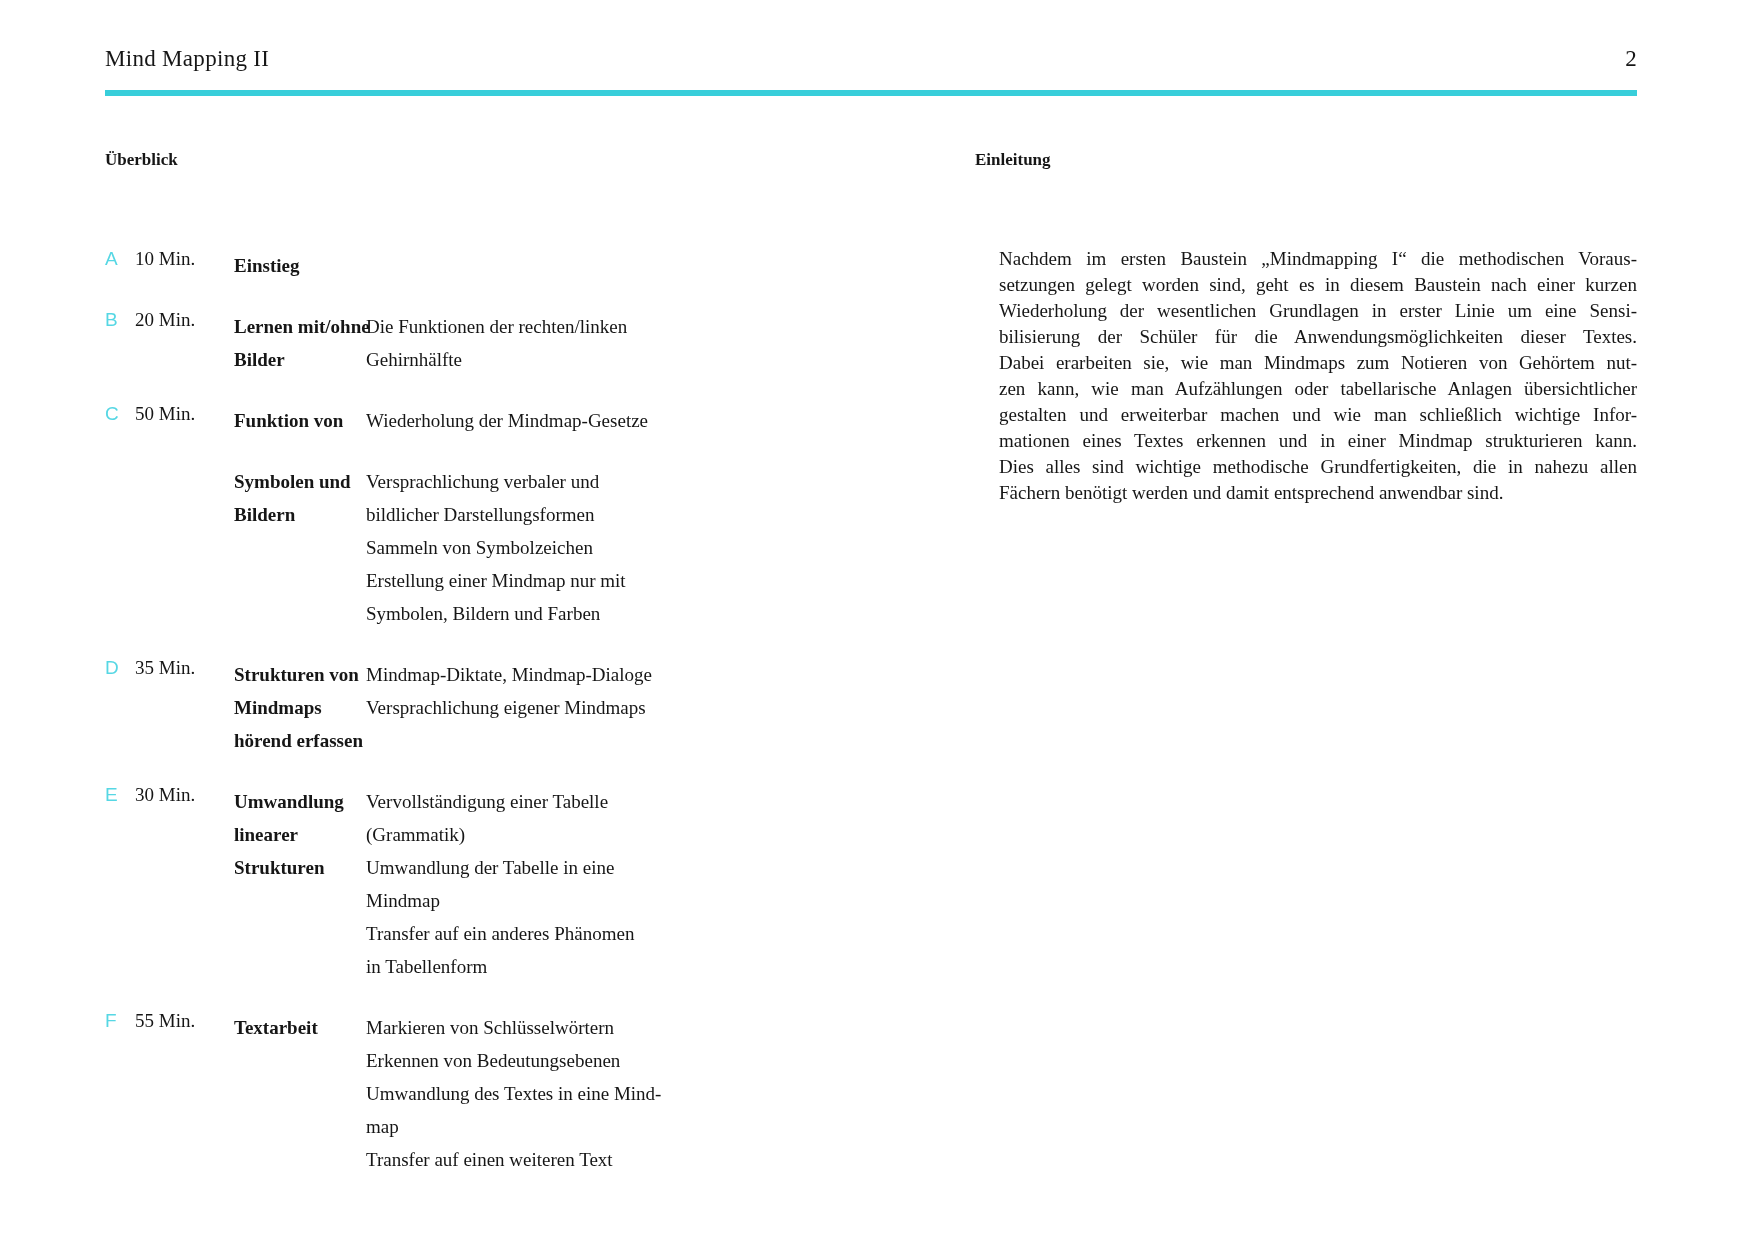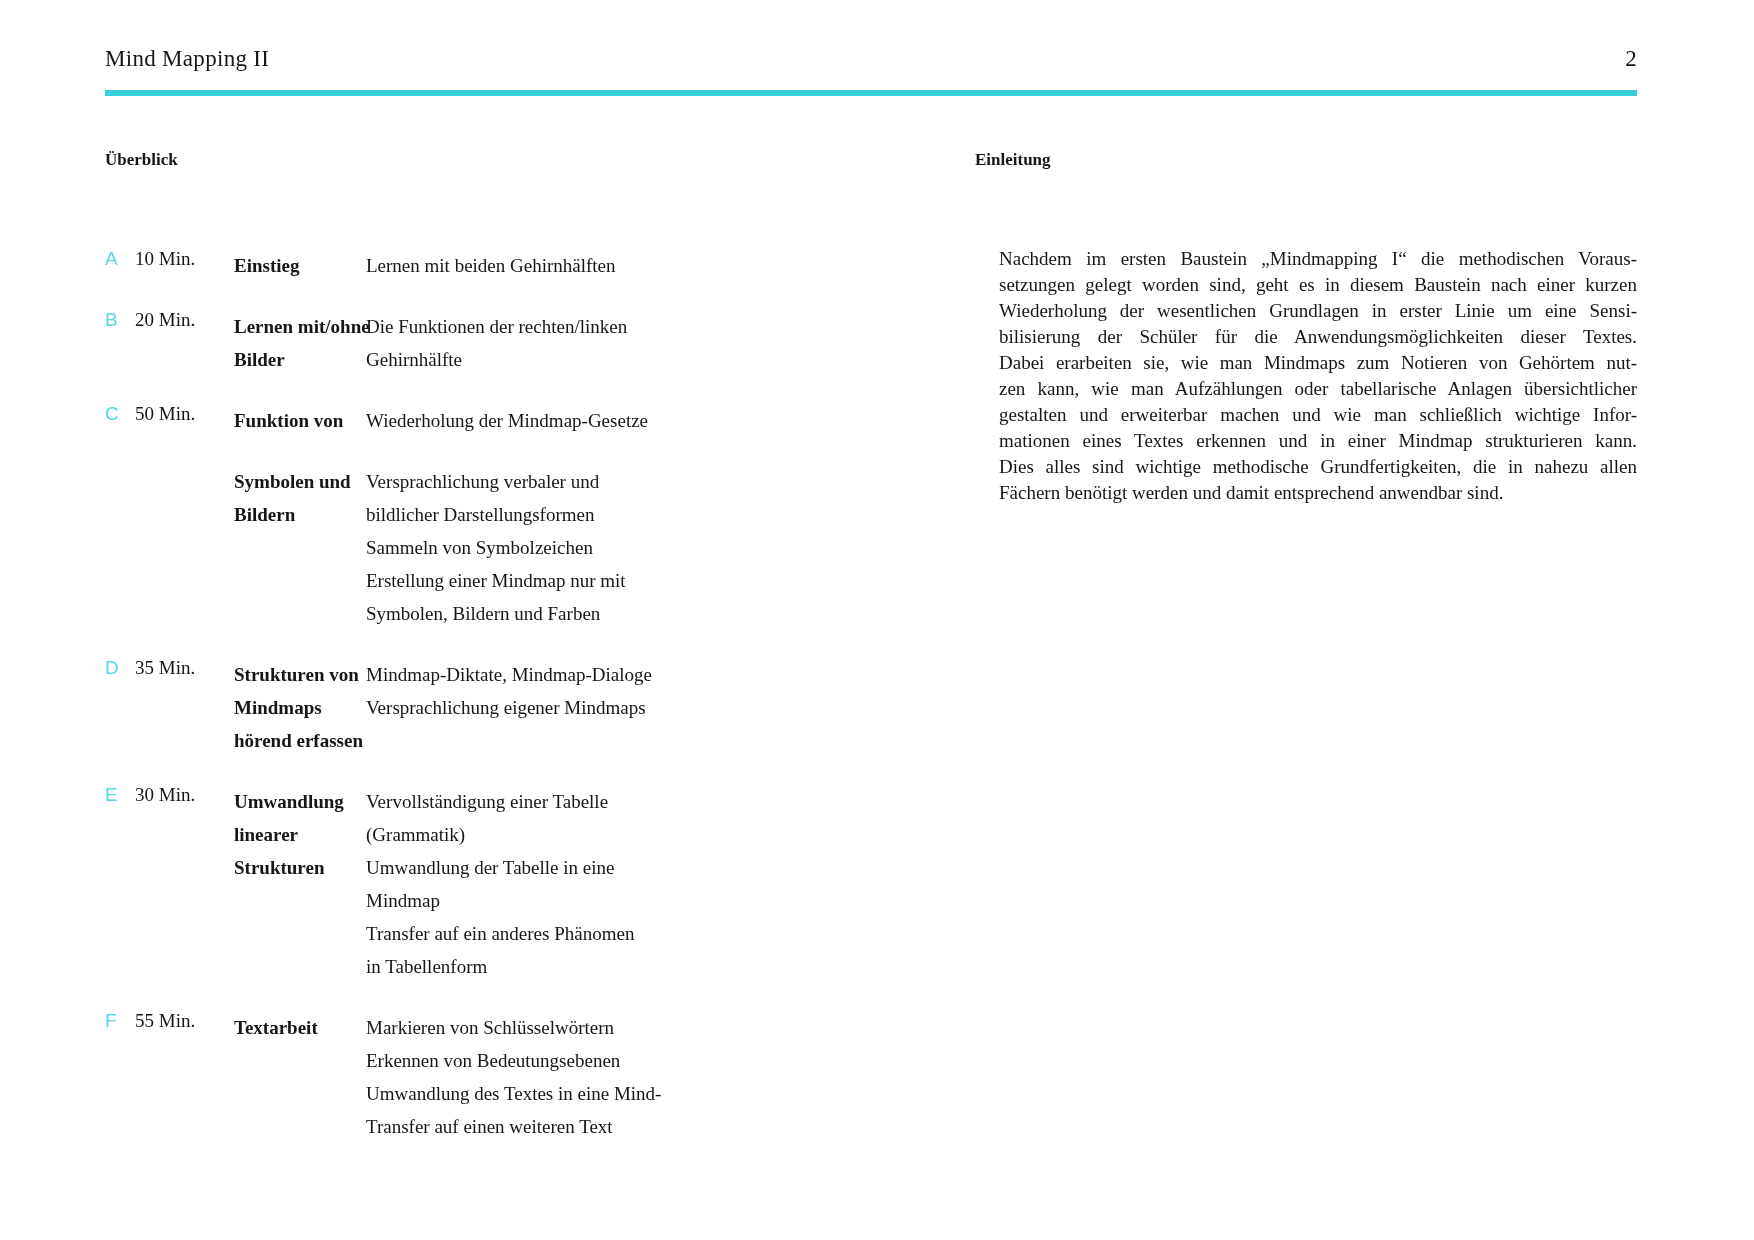--- a/index.html
+++ b/index.html
@@ -93,23 +93,20 @@
   <h2 class="h2 h-overview">Überblick</h2>
   <h2 class="h2 h-intro">Einleitung</h2>
 
   <div class="table">
   <div class="row">
     <div class="cell letter">A</div>
     <div class="cell time">10 Min.</div>
     <div class="cell topic">
           <div class="line">Einstieg</div>
         </div>
-    <div class="cell desc">
-          <div class="line">Lernen mit beiden Gehirnhälften</div>
-        </div>
   </div>
 
   <div class="row">
     <div class="cell letter">B</div>
     <div class="cell time">20 Min.</div>
     <div class="cell topic">
           <div class="line">Lernen mit/ohne</div>
           <div class="line">Bilder</div>
         </div>
     <div class="cell desc">
@@ -180,20 +177,21 @@
   <div class="row">
     <div class="cell letter">F</div>
     <div class="cell time">55 Min.</div>
     <div class="cell topic">
           <div class="line">Textarbeit</div>
         </div>
     <div class="cell desc">
           <div class="line">Markieren von Schlüsselwörtern</div>
           <div class="line">Erkennen von Bedeutungsebenen</div>
           <div class="line">Umwandlung des Textes in eine Mind-</div>
+          <div class="line">map</div>
           <div class="line">Transfer auf einen weiteren Text</div>
         </div>
   </div>
 </div>
 
   <div class="paragraph">
       <div class="jline">Nachdem im ersten Baustein „Mindmapping I“ die methodischen Voraus-</div>
       <div class="jline">setzungen gelegt worden sind, geht es in diesem Baustein nach einer kurzen</div>
       <div class="jline">Wiederholung der wesentlichen Grundlagen in erster Linie um eine Sensi-</div>
       <div class="jline">bilisierung der Schüler für die Anwendungsmöglichkeiten dieser Textes.</div>

